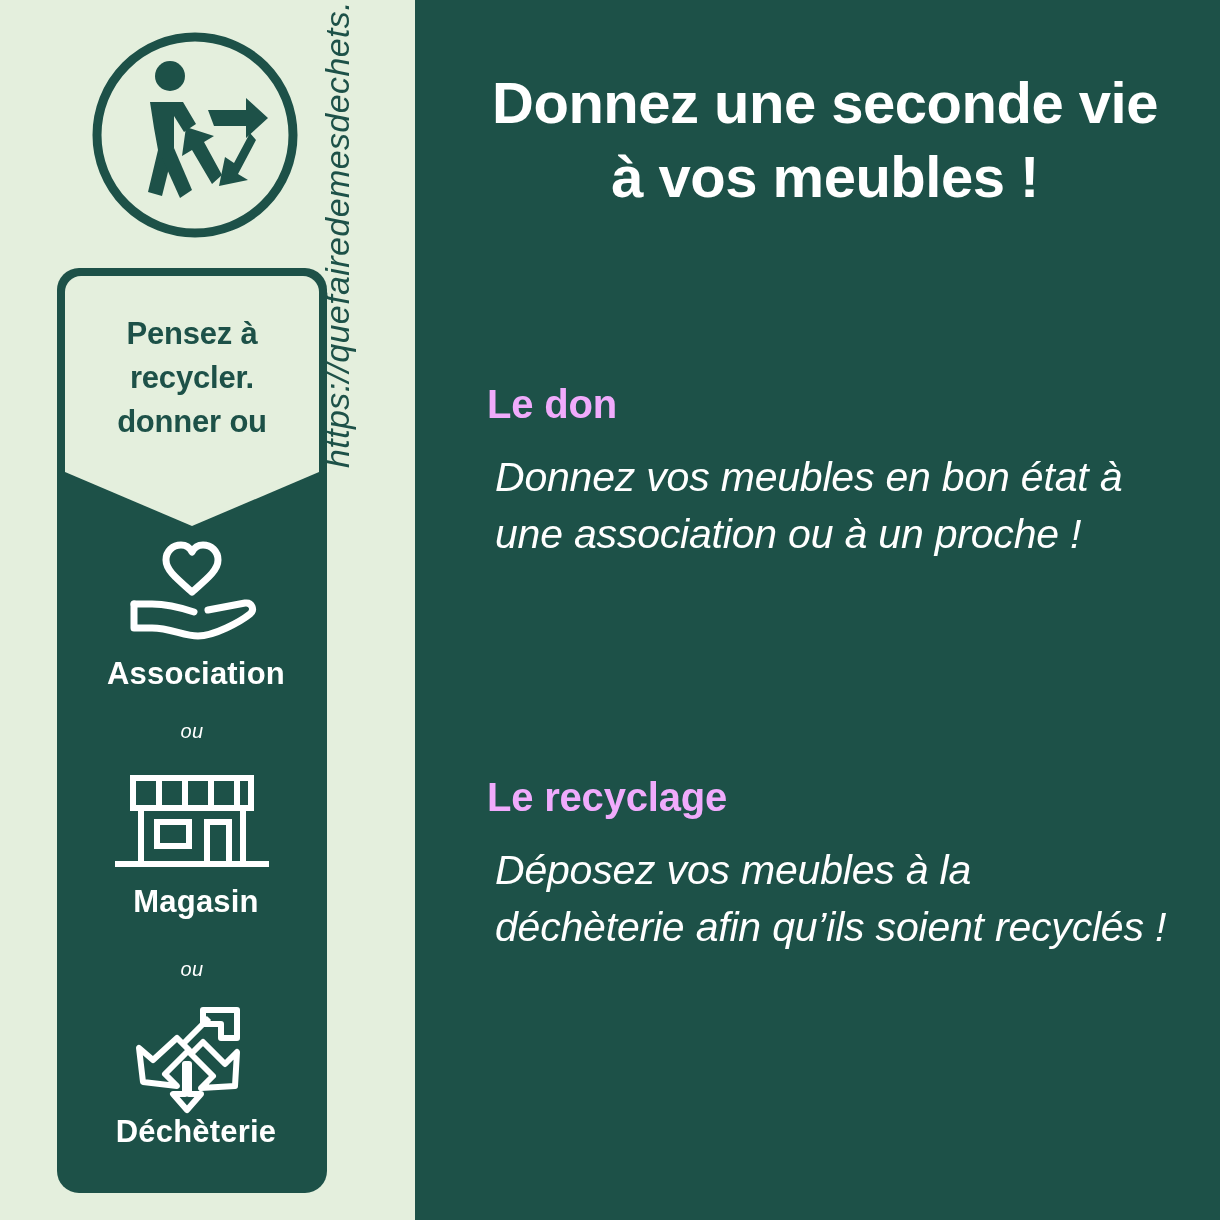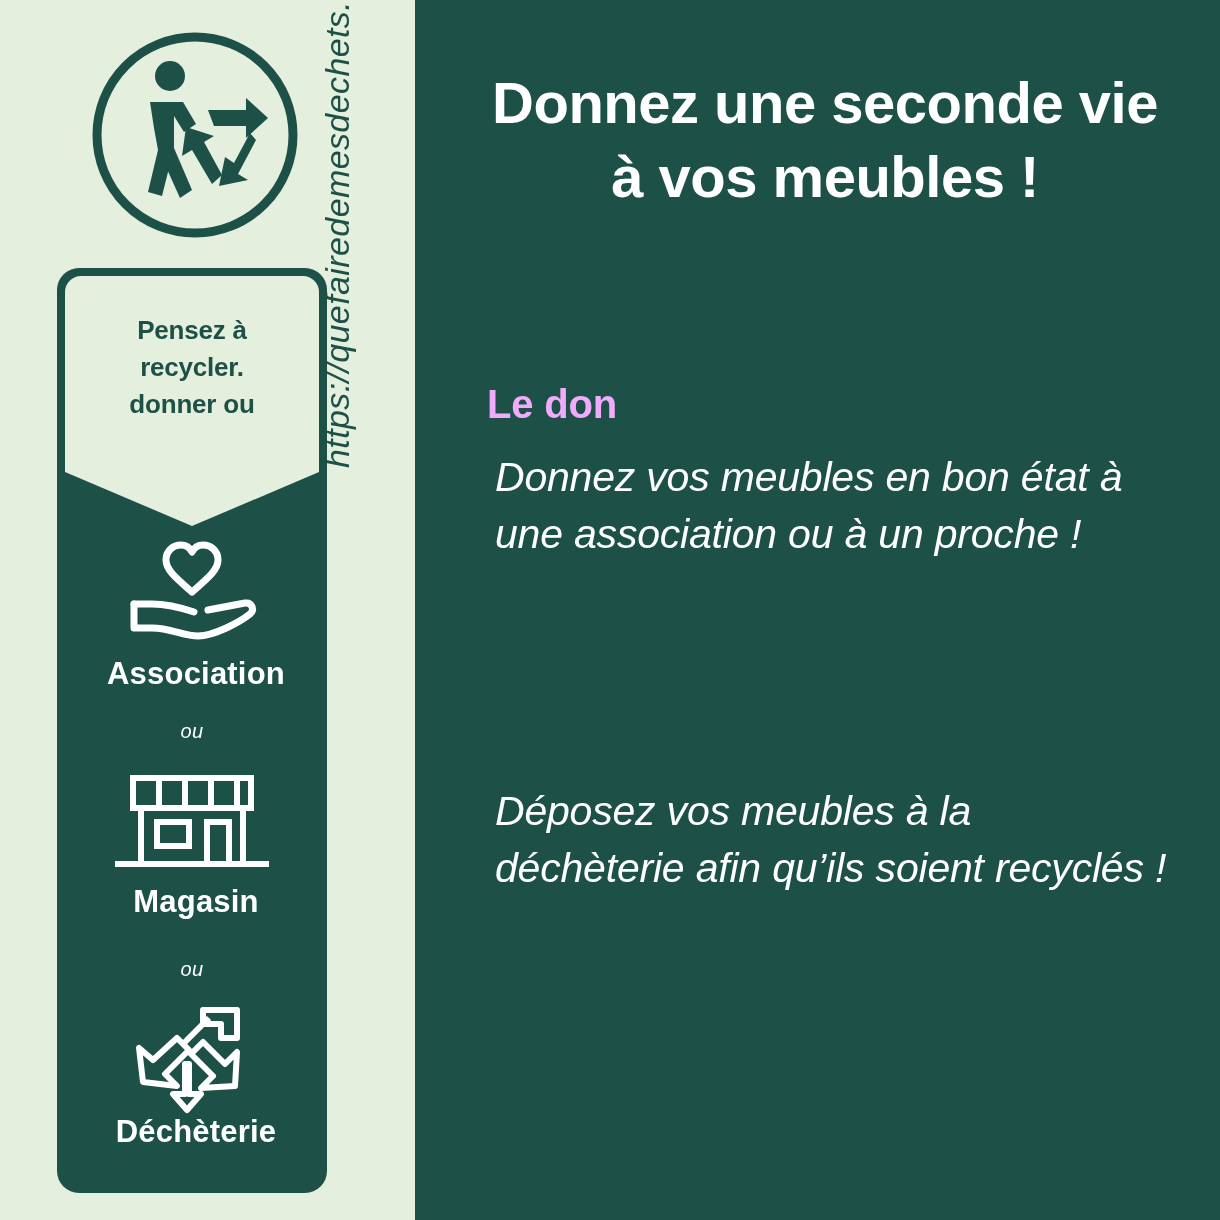--- a/index.html
+++ b/index.html
@@ -93,21 +93,21 @@
     clip-path: polygon(0 0, 100% 0, 50% 100%);
   }
   .pense-text {
     position: absolute;
     left: 0;
     top: 36px;
     width: 254px;
     text-align: center;
     color: #1d5148;
     font-weight: bold;
-    font-size: 26px;
+    font-size: 31px;
     line-height: 1.42;
     letter-spacing: -0.2px;
   }
 
   
   .icon-block {
     position: absolute;
     width: 270px;
     text-align: center;
     color: #ffffff;
@@ -284,17 +284,18 @@
       <div>Donnez une seconde vie</div>
       <div>à vos meubles !</div>
     </div>
 
     <div class="section don">
       <h2>Le don</h2>
       <p>Donnez vos meubles en bon état à une association ou à un proche !</p>
     </div>
 
     <div class="section recyclage">
+      <h2>Le recyclage</h2>
       <p>Déposez vos meubles à la déchèterie afin qu’ils soient recyclés !</p>
     </div>
 
   </div>
 </div>
 
 </body></html>

